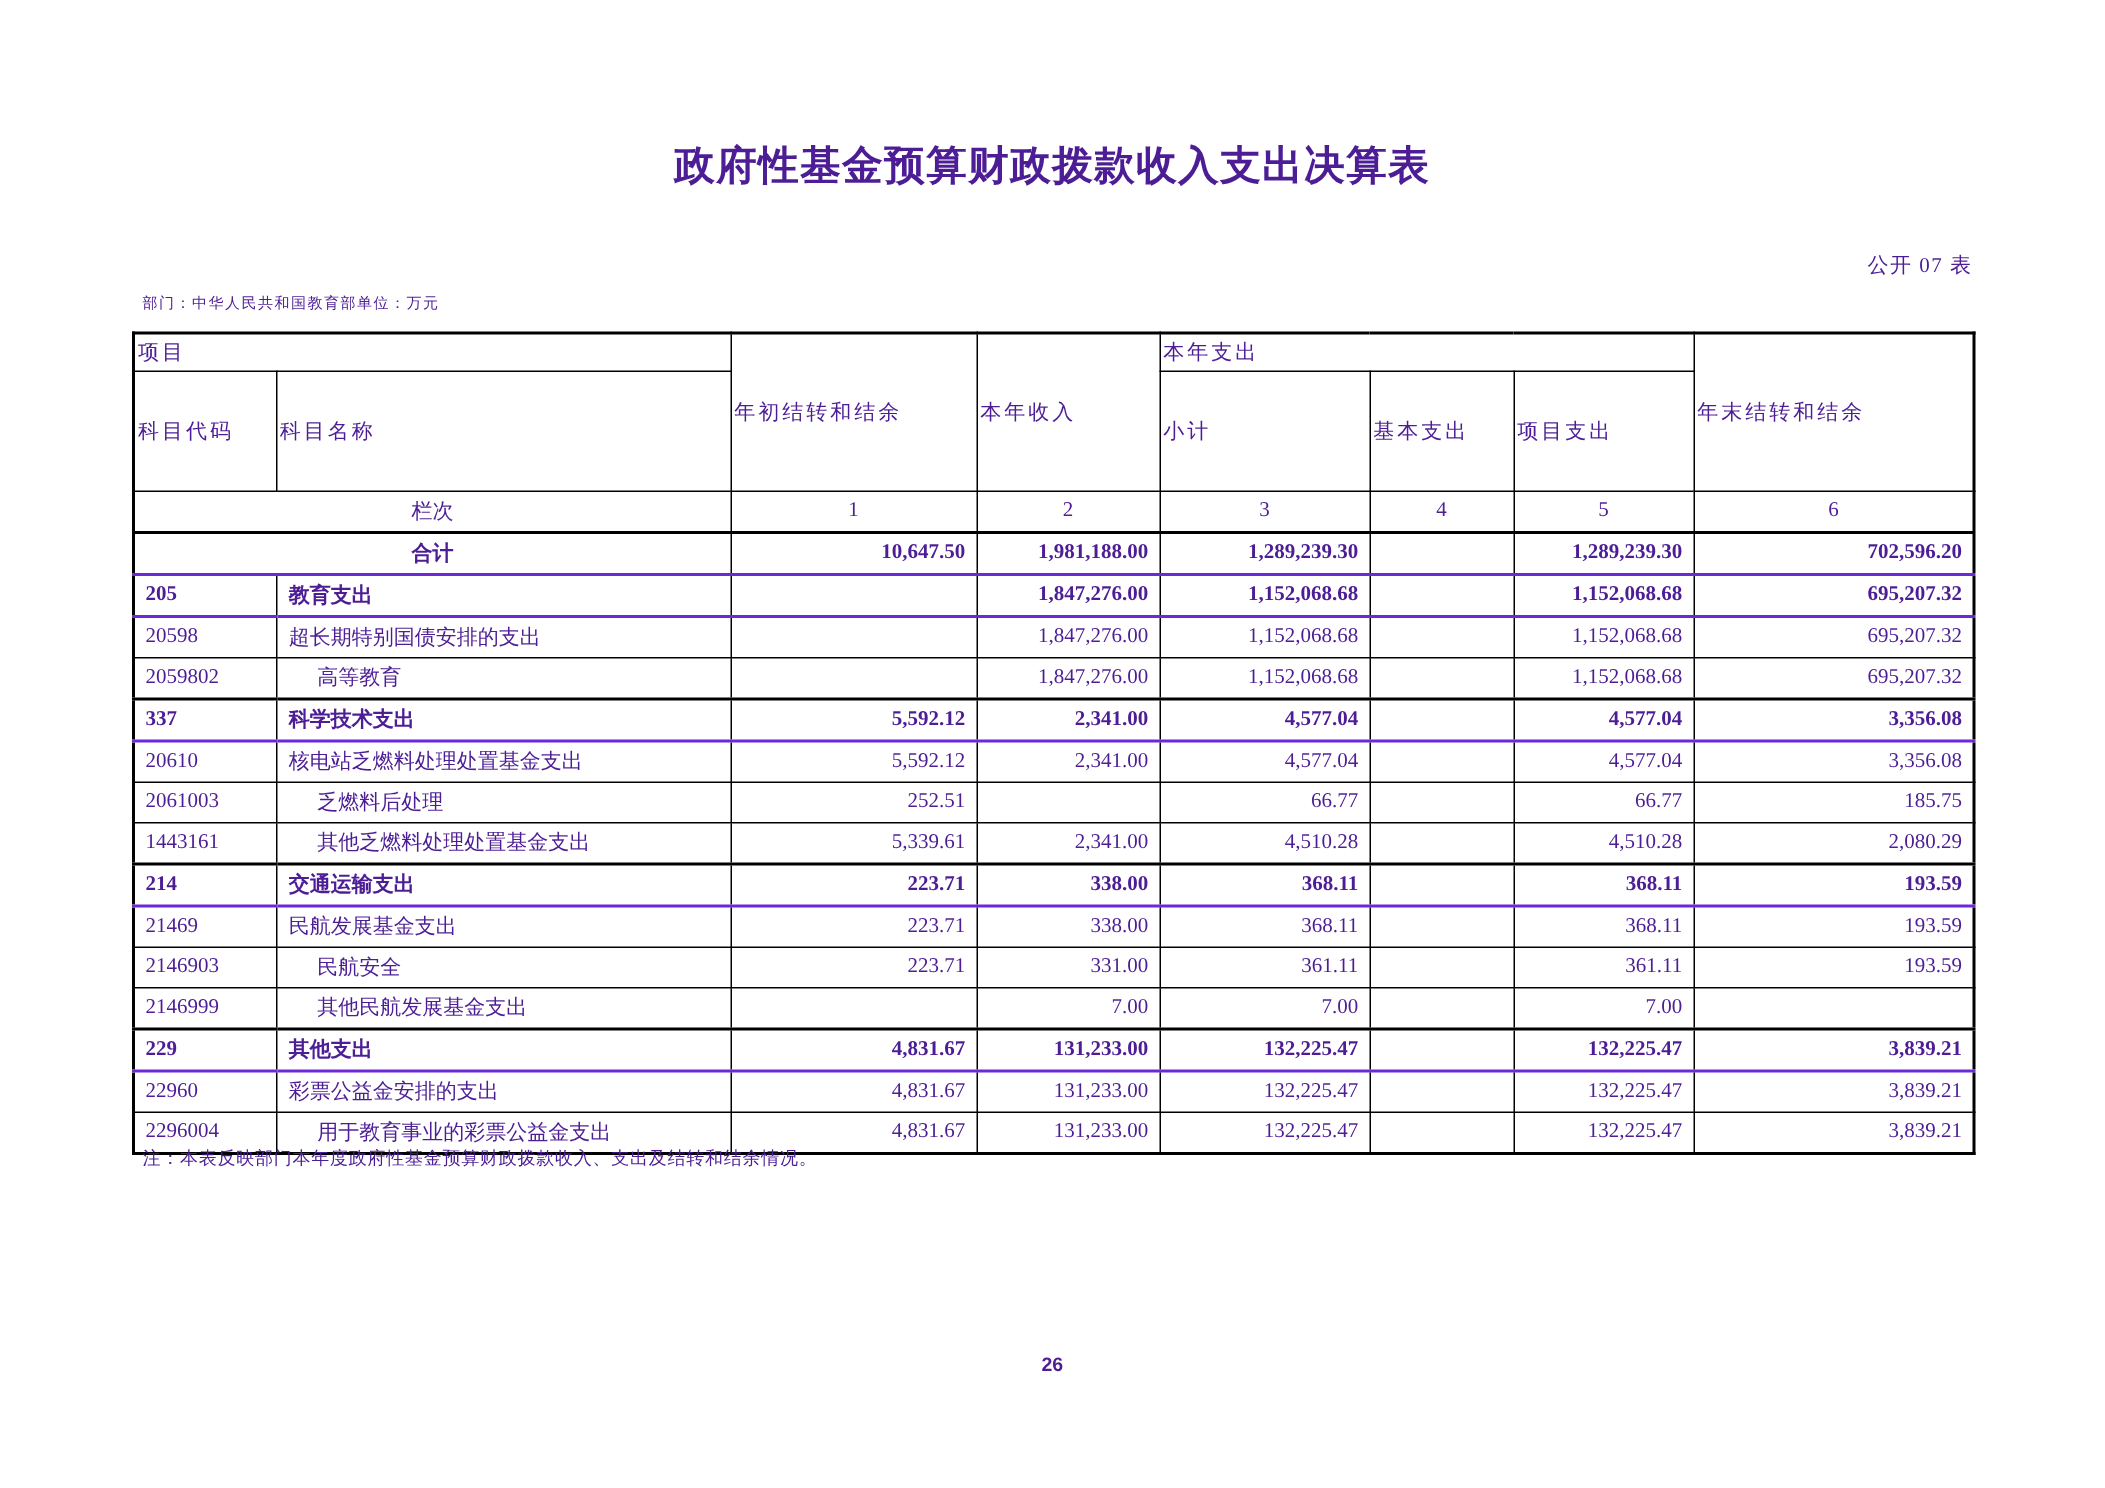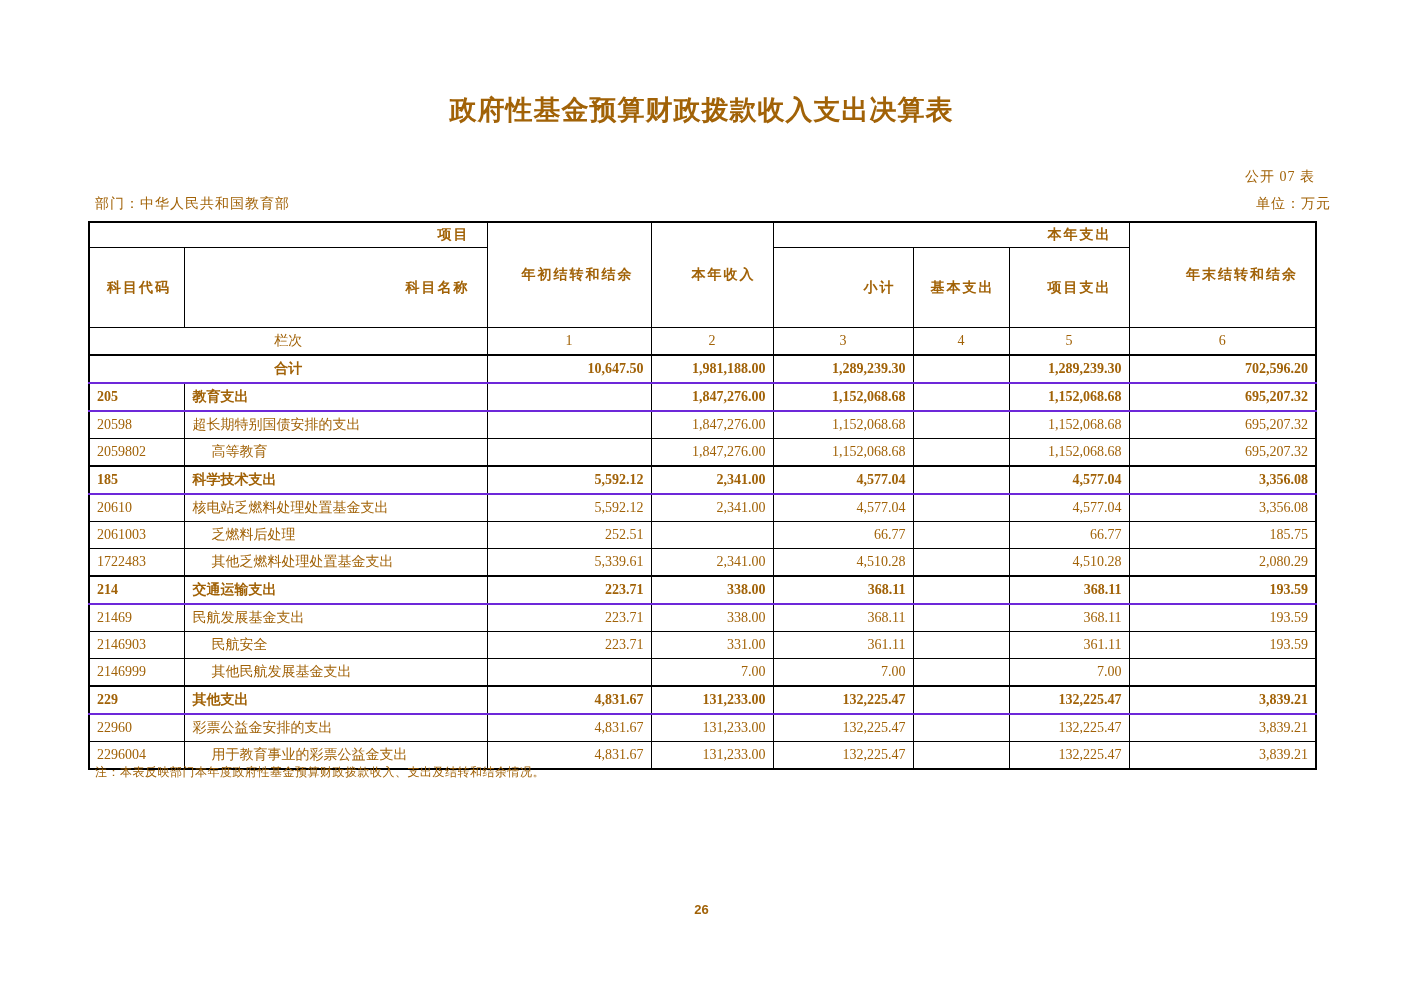--- a/index.html
+++ b/index.html
@@ -1,41 +1,41 @@
 <!DOCTYPE html>
 <html><head>
 <meta charset="utf-8">
 <style>
   html,body { margin:0; padding:0; background:#ffffff; }
   .page {
     position:relative; width:1403px; height:992px; background:#ffffff;
-    font-family:"Liberation Serif","DejaVu Serif",serif; color:#a16207;
+    font-family:"Liberation Serif","DejaVu Serif",serif; color:#4c1d95;
     overflow:hidden;
   }
   .title {
     position:absolute; top:92px; left:0; width:100%; margin:0;
     text-align:center; font-size:27px; font-weight:bold; letter-spacing:1px;
   }
   .meta-right {
     position:absolute; top:168px; right:88px; font-size:14px; letter-spacing:1px;
   }
   .meta-row {
-    position:absolute; top:195px; left:95px; right:72px;
-    display:flex; justify-content:space-between; font-size:14px; letter-spacing:1px;
+    position:absolute; top:195px; left:95px; right:84px;
+    display:flex; font-size:10px; letter-spacing:1px;
   }
   table.budget {
     position:absolute; top:221px; left:88px; width:1227px;
     border-collapse:collapse; table-layout:fixed;
     border:2px solid #000; font-size:14px;
   }
   .budget th, .budget td {
     border:1px solid #000; padding:0 7px;
     overflow:hidden; white-space:nowrap;
   }
-  .budget th { font-weight:bold; text-align:right; letter-spacing:2px; padding:0 17px; }
+  .budget th { font-weight:normal; text-align:left; letter-spacing:2px; padding:0 2px; }
   tr.hr1 th { height:24px; }
   tr.hr2 th { height:79px;margin-left:28px; }
   tr.lanci td { height:26px; text-align:center; letter-spacing:0; }
   tbody td { height:26px; }
   td.code { text-align:left; }
   td.name { text-align:left; padding-left:8px; }
   td.name.ind { padding-left:27px; }
   td.n { text-align:right; }
   td.c { text-align:center; }
   tr.section td { font-weight:bold; border-top:2px solid #000; border-bottom:2px solid #6d28d9; }
@@ -129,21 +129,21 @@
         <td class="code">2059802</td>
         <td class="name ind">高等教育</td>
         <td class="n"></td>
         <td class="n">1,847,276.00</td>
         <td class="n">1,152,068.68</td>
         <td class="n"></td>
         <td class="n">1,152,068.68</td>
         <td class="n">695,207.32</td>
       </tr>
       <tr class="section">
-        <td class="code">185</td>
+        <td class="code">337</td>
         <td class="name">科学技术支出</td>
         <td class="n">5,592.12</td>
         <td class="n">2,341.00</td>
         <td class="n">4,577.04</td>
         <td class="n"></td>
         <td class="n">4,577.04</td>
         <td class="n">3,356.08</td>
       </tr>
       <tr>
         <td class="code">20610</td>
@@ -159,21 +159,21 @@
         <td class="code">2061003</td>
         <td class="name ind">乏燃料后处理</td>
         <td class="n">252.51</td>
         <td class="n"></td>
         <td class="n">66.77</td>
         <td class="n"></td>
         <td class="n">66.77</td>
         <td class="n">185.75</td>
       </tr>
       <tr>
-        <td class="code">1722483</td>
+        <td class="code">1443161</td>
         <td class="name ind">其他乏燃料处理处置基金支出</td>
         <td class="n">5,339.61</td>
         <td class="n">2,341.00</td>
         <td class="n">4,510.28</td>
         <td class="n"></td>
         <td class="n">4,510.28</td>
         <td class="n">2,080.29</td>
       </tr>
       <tr class="section">
         <td class="code">214</td>

